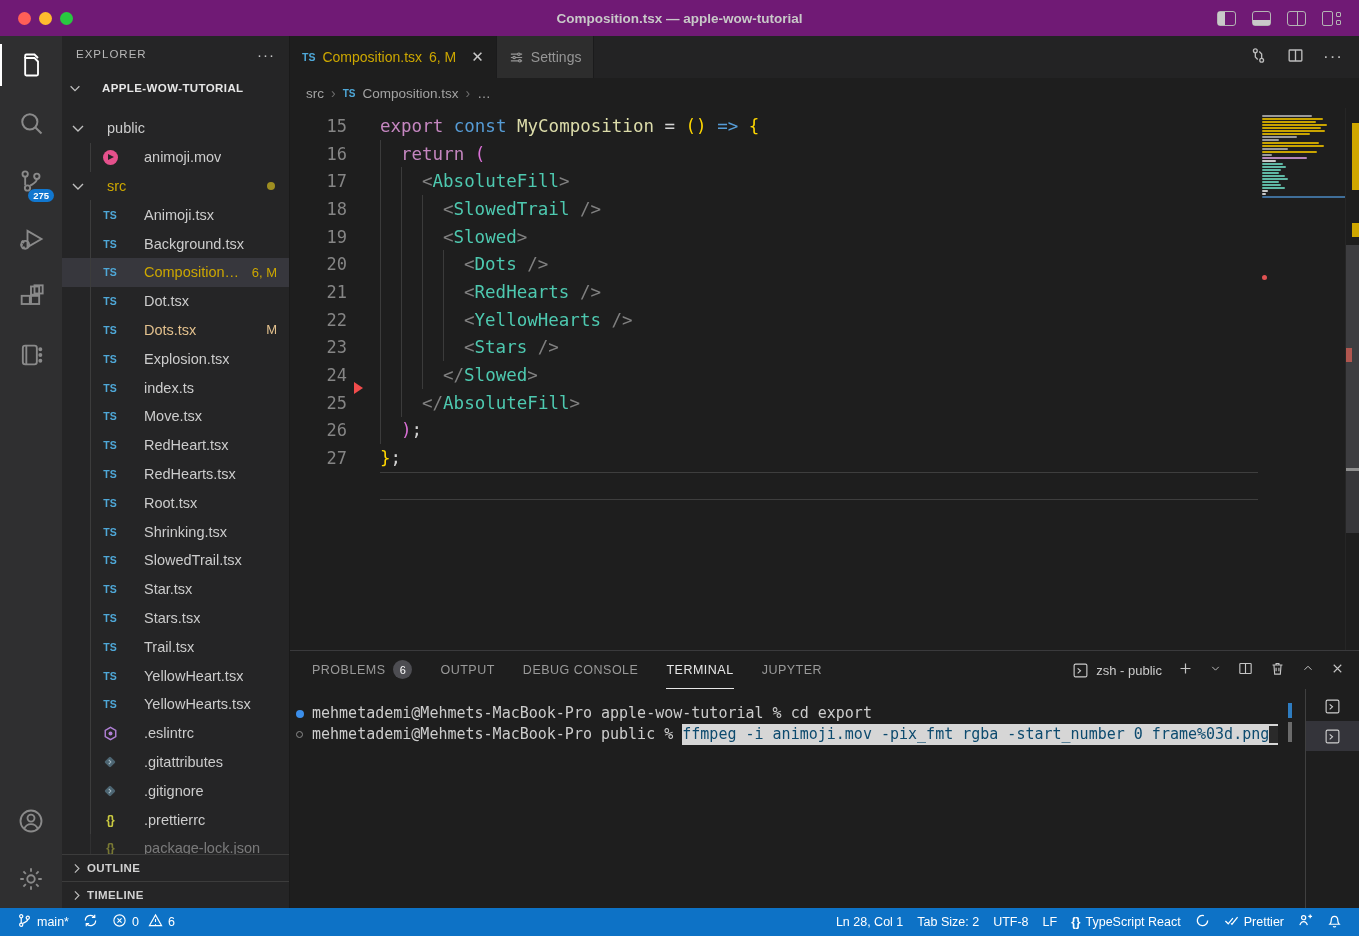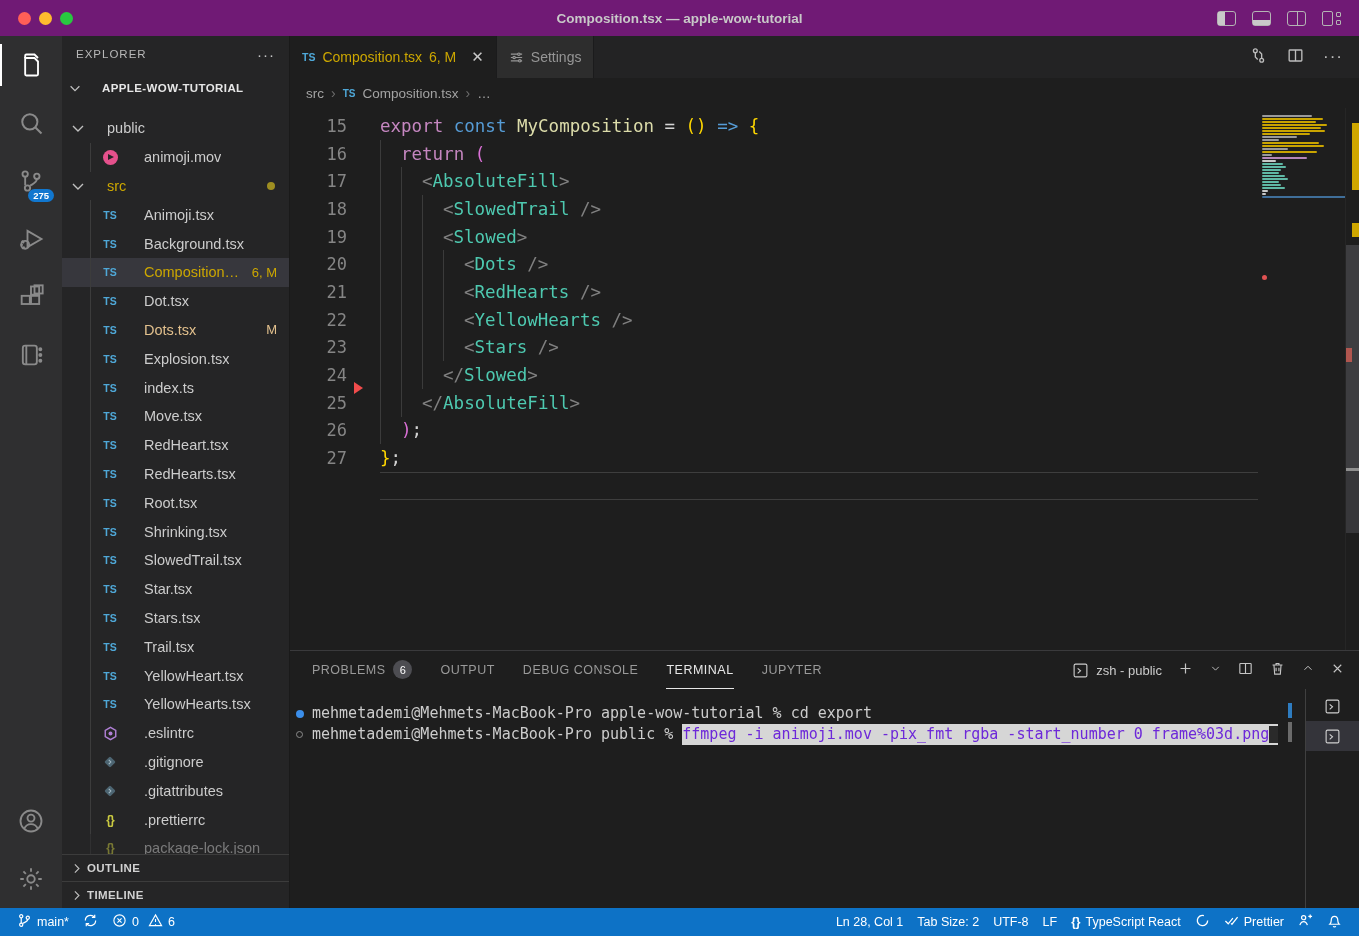--- a/index.html
+++ b/index.html
@@ -104,21 +104,21 @@
   .ptab .pbadge { background:#4d4d52; color:#fff; border-radius:50%; width:19px; height:19px; display:flex; align-items:center; justify-content:center; font-size:11px; }
   .panel-actions { margin-left:auto; display:flex; align-items:center; gap:15px; padding-right:14px; color:#c5c5c5; }
   .panel-actions .shell-sel { display:flex; align-items:center; gap:7px; font-size:13px; color:#cccccc; }
   .panel-actions svg { width:17px; height:17px; }
   .panel-body { flex:1; display:flex; min-height:0; }
   .term-view { flex:1; position:relative; padding:14px 0 0 6px; font-family:"DejaVu Sans Mono", monospace; font-size:15px; line-height:21px; }
   .term-line { display:flex; align-items:center; white-space:pre; }
   .term-gutter { width:16px; flex:0 0 16px; display:flex; align-items:center; }
   .tdot-filled { width:8px; height:8px; border-radius:50%; background:#3b8eea; }
   .tdot-hollow { width:7px; height:7px; border-radius:50%; border:1.5px solid #8a8a8a; }
-  .cmd-sel { background:#d6d6d6; color:#6d28d9; }
+  .cmd-sel { background:#d6d6d6; color:#0c4a6e; }
   .cmd-cursor { display:inline-block; width:9px; height:17px; background:#2a2a2a; vertical-align:text-bottom; }
   .term-deco-blue { position:absolute; right:13px; top:14px; width:4px; height:15px; background:#2e7cc0; }
   .term-deco-gray { position:absolute; right:13px; top:33px; width:4px; height:20px; background:#6b6b6b; }
   .term-tabs { width:54px; flex:0 0 54px; border-left:1px solid #404040; display:flex; flex-direction:column; padding-top:2px;}
   .term-tab-row { height:30px; display:flex; align-items:center; justify-content:center; color:#cfcfcf; }
   .term-tab-row.selected { background:#34343a; }
   .term-tab-row svg { width:17px; height:17px; }
 
   
   .statusbar { height:28px; flex:0 0 28px; background:#0d72c6; display:flex; align-items:center; font-size:12.5px; color:#ffffff; padding:0 10px; }
@@ -393,31 +393,31 @@
             <span class="flabel">.eslintrc</span>
           </div>
           <div class="tree-row">
             <span class="guide"></span>
             <span class="ficon" style="width:20px;display:flex;justify-content:center;margin-left:38px;margin-right:6px;flex:0 0 20px">
               <svg width="14" height="14" viewBox="0 0 16 16">
                 <rect x="3.4" y="3.4" width="9.2" height="9.2" rx="1.5" transform="rotate(45 8 8)" fill="#4d6572"></rect>
                 <path d="M6.6 5.6L9 8l-2.4 2.4" stroke="#a5bcc6" stroke-width="1.2" fill="none"></path>
               </svg>
             </span>
-            <span class="flabel">.gitignore</span>
+            <span class="flabel">.gitattributes</span>
           </div>
           <div class="tree-row">
             <span class="guide"></span>
             <span class="ficon" style="width:20px;display:flex;justify-content:center;margin-left:38px;margin-right:6px;flex:0 0 20px">
               <svg width="14" height="14" viewBox="0 0 16 16">
                 <rect x="3.4" y="3.4" width="9.2" height="9.2" rx="1.5" transform="rotate(45 8 8)" fill="#4d6572"></rect>
                 <path d="M6.6 5.6L9 8l-2.4 2.4" stroke="#a5bcc6" stroke-width="1.2" fill="none"></path>
               </svg>
             </span>
-            <span class="flabel">.gitattributes</span>
+            <span class="flabel">.gitignore</span>
           </div>
           <div class="tree-row">
             <span class="guide"></span>
             <span class="ficon" style="width:20px;display:flex;justify-content:center;margin-left:38px;margin-right:6px;flex:0 0 20px">
               <span class="fi-json">{}</span>
             </span>
             <span class="flabel">.prettierrc</span>
           </div>
           <div class="tree-row faded">
             <span class="guide"></span>

